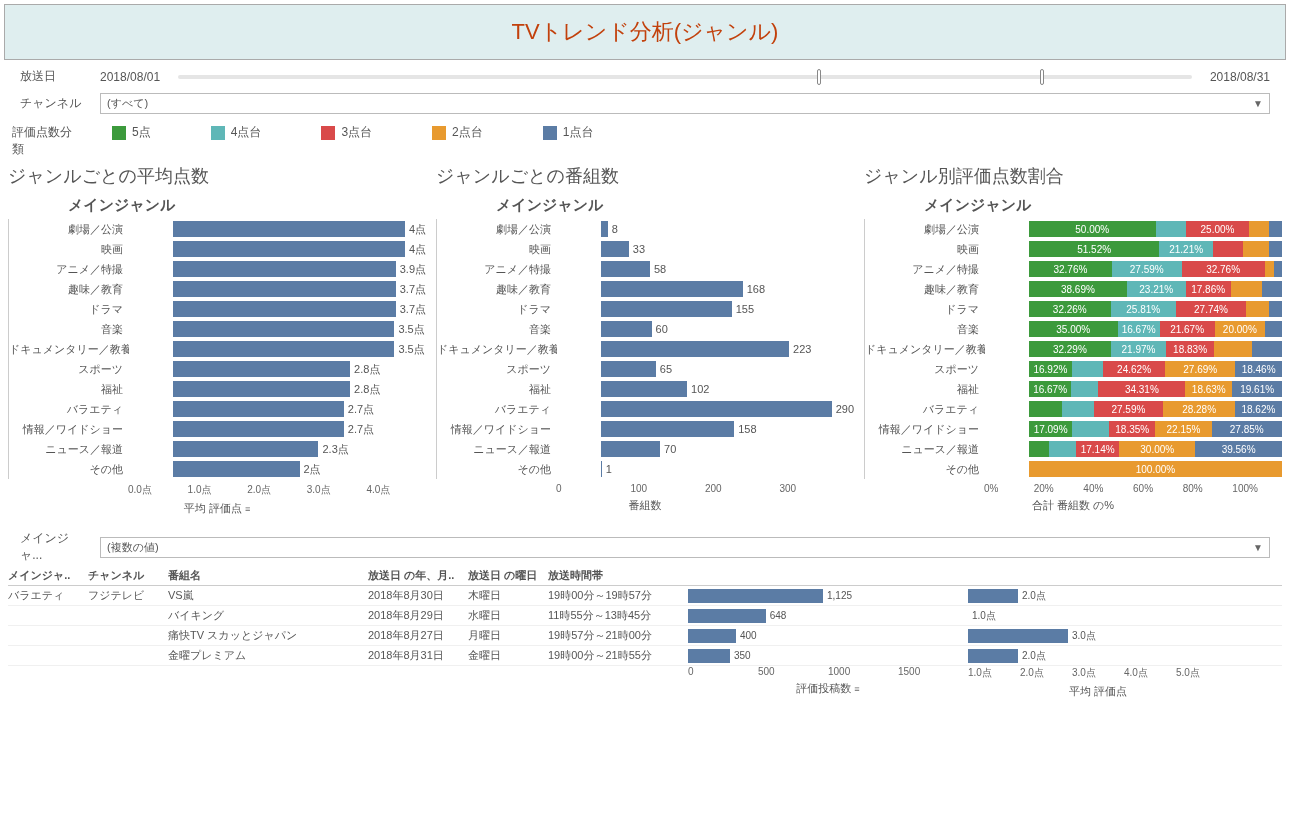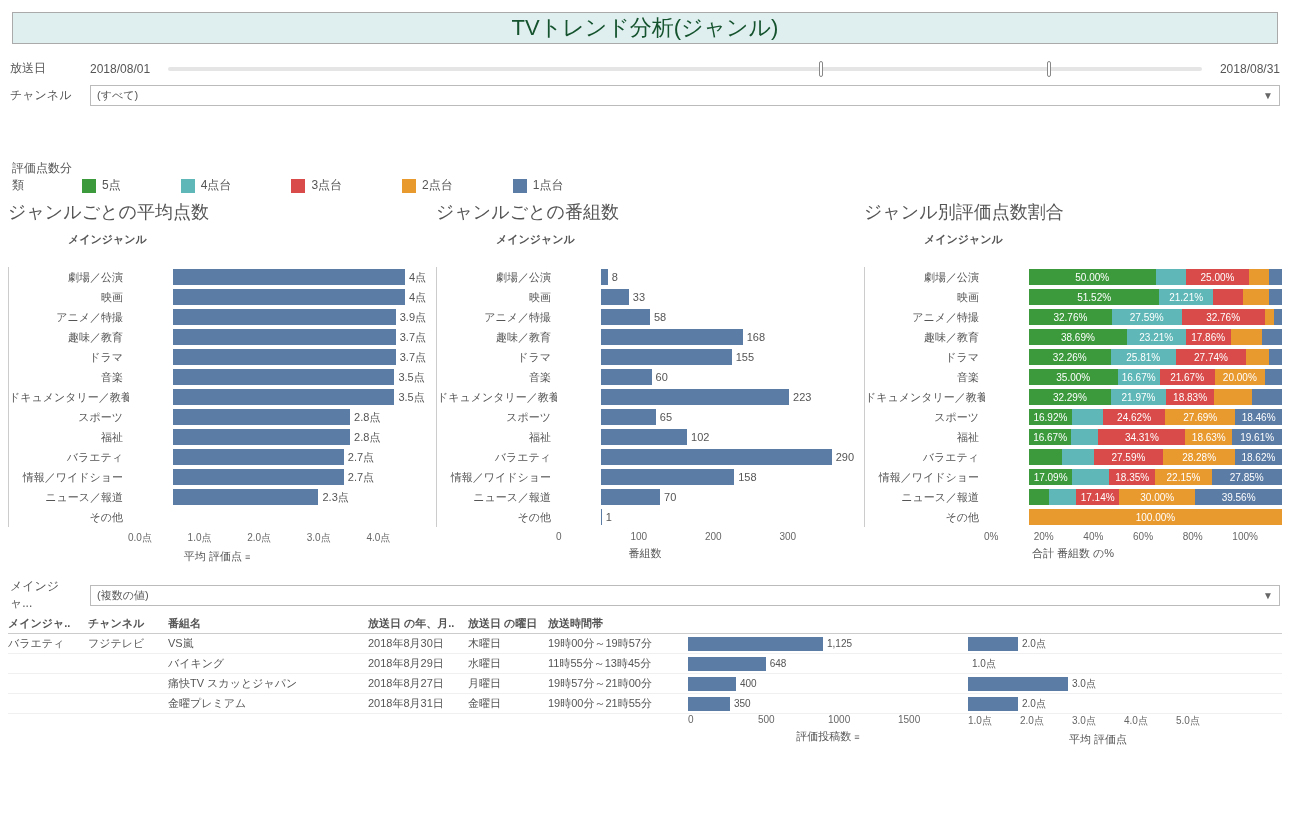--- a/index.html
+++ b/index.html
@@ -1,29 +1,29 @@
 <!DOCTYPE html>
 <html><head>
 <meta charset="utf-8">
 <style>
   * { box-sizing: border-box; margin: 0; padding: 0; }
   body { font-family: "Meiryo", "Hiragino Sans", sans-serif; font-size: 12px; color: #333; background: #fff; width: 1290px; }
-  .title-bar { background: #dfeeef; border: 1px solid #aaa; text-align: center; font-size: 22px; color: #14532d; padding: 0 0; margin: 12px; }
-  .filter-row { display: flex; align-items: center; padding: 4px 10px; gap: 10px; font-size: 12px; color: #555; }
+  .title-bar { background: #dfeeef; border: 1px solid #aaa; text-align: center; font-size: 22px; color: #c2410c; padding: 12px 0; margin: 4px; }
+  .filter-row { display: flex; align-items: center; padding: 4px 20px; gap: 10px; font-size: 12px; color: #555; }
   .filter-label { width: 70px; }
   .slider-track { flex: 1; height: 4px; background: #e5e5e5; border-radius: 2px; position: relative; margin: 0 8px; }
   .slider-handle { position: absolute; top: -6px; width: 4px; height: 16px; background: #fff; border: 1px solid #888; border-radius: 2px; }
   .select-box { flex: 1; border: 1px solid #bbb; padding: 2px 6px; font-size: 11px; color: #555; display: flex; justify-content: space-between; align-items: center; }
-  .legend-row { display: flex; align-items: flex-end; padding: 6px 12px; font-size: 12px; color: #555; margin-top: 44px; }
+  .legend-row { display: flex; align-items: flex-start; gap: 30px; padding: 6px 12px; font-size: 12px; color: #555; }
   .legend-item { display: flex; align-items: center; gap: 6px; }
   .legend-swatch { width: 14px; height: 14px; }
   .charts-row { display: flex; gap: 10px; padding: 0 8px; }
   .chart-col { flex: 1; min-width: 0; }
   .chart-title { font-size: 18px; color: #555; margin-bottom: 8px; }
-  .chart-subhead { font-size: 11px; font-weight: bold; color: #555; padding-left: 60px; margin-bottom: 20px; }
+  .chart-subhead { font-size: 15px; font-weight: bold; color: #555; padding-left: 60px; margin-bottom: 4px; }
   .bar-row { display: flex; align-items: center; height: 20px; }
   .bar-label { width: 120px; text-align: right; padding-right: 6px; font-size: 11px; color: #555; white-space: nowrap; overflow: hidden; }
   .bar-area { flex: 1; position: relative; height: 16px; display: flex; align-items: center; padding-left: 44px; }
   .bar-fill { height: 16px; background: #5b7ca5; }
   .bar-value { font-size: 11px; color: #555; margin-left: 4px; white-space: nowrap; }
   .stacked-bar { display: flex; height: 16px; width: 100%; }
   .seg { height: 16px; font-size: 10px; color: #fff; display: flex; align-items: center; justify-content: center; overflow: hidden; white-space: nowrap; }
   .axis { display: flex; font-size: 10px; color: #666; margin-top: 4px; }
   .axis-label { text-align: center; font-size: 11px; color: #555; margin-top: 4px; }
   .sort-icon { font-size: 9px; color: #666; margin-left: 3px; }
@@ -181,20 +181,24 @@
         </div>
         <div class="bar-row">
           <div class="bar-label">ニュース／報道</div>
           <div class="bar-area">
             <div class="bar-fill" style="width: 57.5%;"></div>
             <div class="bar-value">2.3点</div>
           </div>
         </div>
         <div class="bar-row">
           <div class="bar-label">その他</div>
+          <div class="bar-area">
+            <div class="bar-fill" style="width: 50%;"></div>
+            <div class="bar-value">2点</div>
+          </div>
         </div>
       </div>
     <div class="axis" id="axis0">
         <div class="axis-spacer"></div>
         <div style="flex: 1 1 0%;">0.0点</div>
         <div style="flex: 1 1 0%;">1.0点</div>
         <div style="flex: 1 1 0%;">2.0点</div>
         <div style="flex: 1 1 0%;">3.0点</div>
         <div style="flex: 1 1 0%;">4.0点</div>
       </div>

